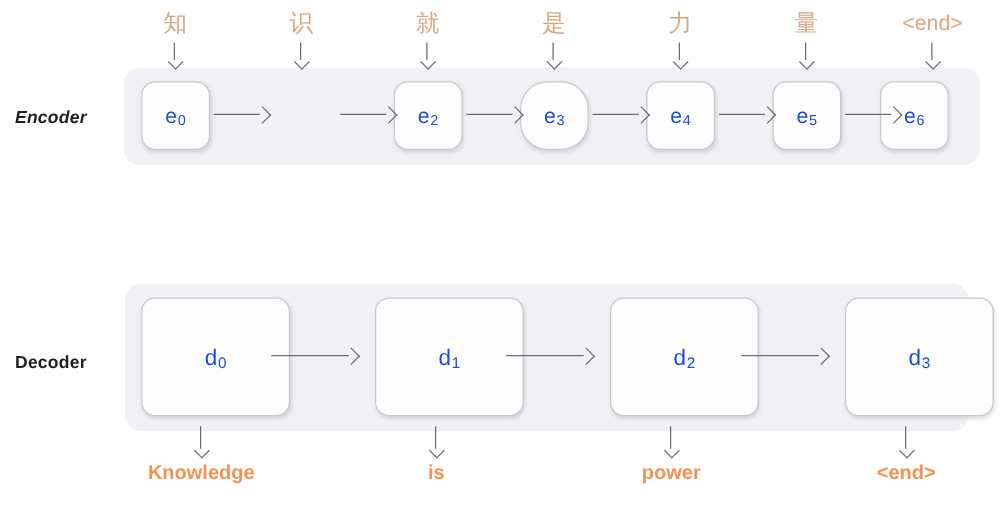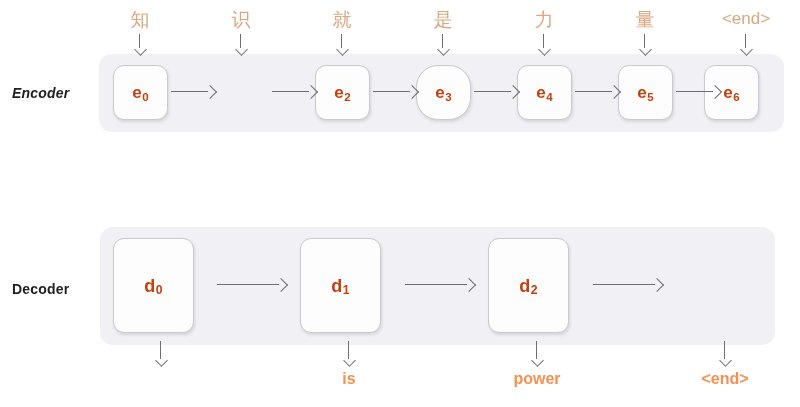--- a/index.html
+++ b/index.html
@@ -59,34 +59,34 @@
     border: 1px solid #c9c9ce;
     border-radius: 11px;
     box-shadow: 1px 2px 3px rgba(120,120,130,0.22);
     display: flex;
     align-items: center;
     justify-content: center;
     box-sizing: border-box;
   }
   .cell-text {
     font-size: 17px;
-    font-weight: 700;
-    color: #c2410c;
+    font-weight: 400;
+    color: #1d4ed8;
     line-height: 1;
     white-space: nowrap;
   }
   .cell-text sub {
     font-size: 0.68em;
     vertical-align: baseline;
     position: relative;
     bottom: -0.22em;
     margin-left: 0.5px;
   }
   .enc-cell { width: 55px; height: 55px; top: 65px; }
-  .dec-cell { width: 81px; height: 95px; top: 238px; }
+  .dec-cell { width: 119px; height: 95px; top: 238px; }
   .dec-cell .cell-text { font-size: 18px; }
 
   
   .h-arrow {
     position: absolute;
     height: 12px;
     pointer-events: none;
   }
   .h-arrow .shaft {
     position: absolute;
@@ -259,20 +259,23 @@
 
   <div class="cell dec-cell" style="left:113px;">
     <span class="cell-text"><span>d</span><sub>0</sub></span>
   </div>
   <div class="cell dec-cell" style="left:300px;">
     <span class="cell-text"><span>d</span><sub>1</sub></span>
   </div>
   <div class="cell dec-cell" style="left:488px;">
     <span class="cell-text"><span>d</span><sub>2</sub></span>
   </div>
+  <div class="cell dec-cell" style="left:676px;">
+    <span class="cell-text"><span>d</span><sub>3</sub></span>
+  </div>
 
   <div class="h-arrow dec-arrow" style="left:217px;">
     <span class="shaft"></span>
       <span class="head"></span>
     </div>
   <div class="h-arrow dec-arrow" style="left:405px;">
     <span class="shaft"></span>
       <span class="head"></span>
     </div>
   <div class="h-arrow dec-arrow" style="left:593px;">
@@ -290,17 +293,18 @@
     </div>
   <div class="v-arrow dec-out-arrow" style="left:531px;">
     <span class="shaft"></span>
       <span class="head"></span>
     </div>
   <div class="v-arrow dec-out-arrow" style="left:719px;">
     <span class="shaft"></span>
       <span class="head"></span>
     </div>
 
+  <div class="out-token" style="left:161px;">Knowledge</div>
   <div class="out-token" style="left:349px;">is</div>
   <div class="out-token" style="left:537px;">power</div>
   <div class="out-token" style="left:725px;">&lt;end&gt;</div>
 
 </div>
 
 </body></html>

